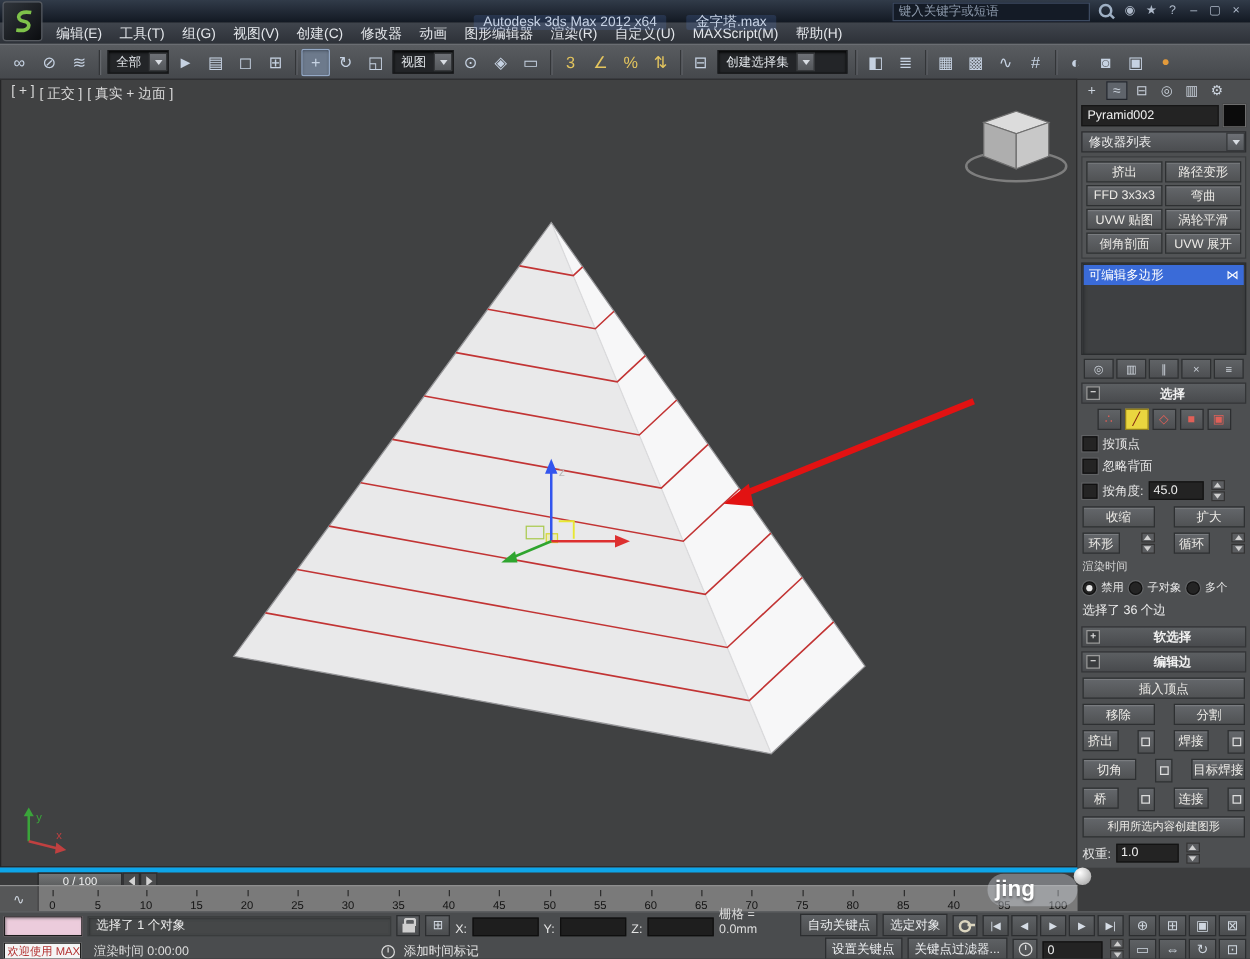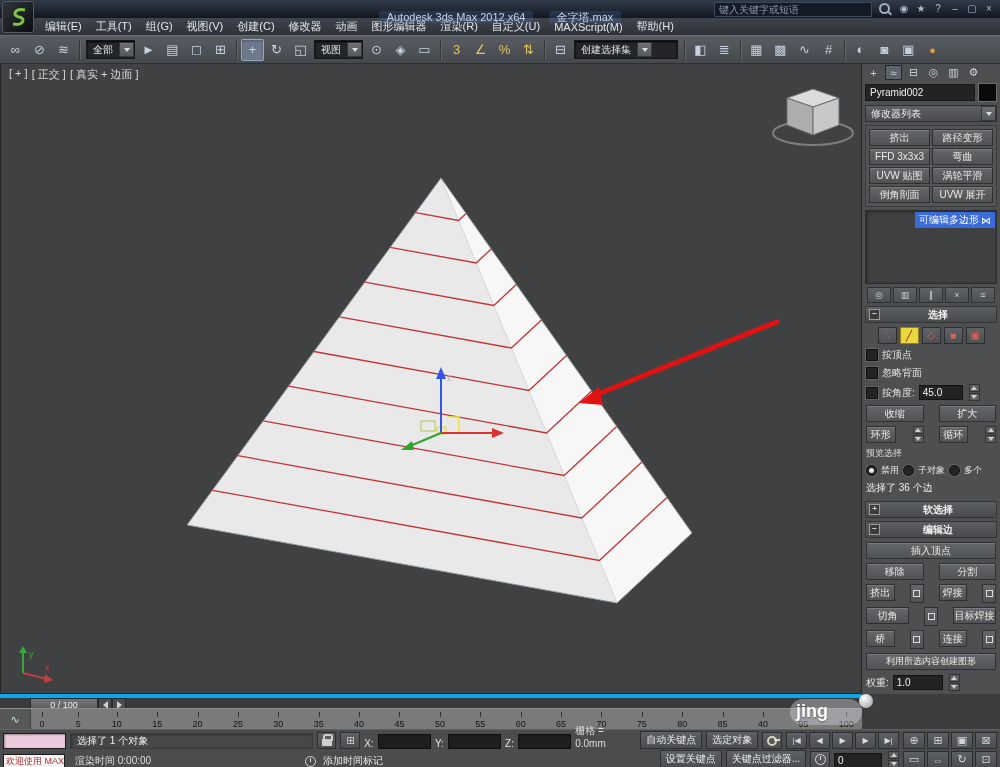--- a/index.html
+++ b/index.html
@@ -66,21 +66,21 @@
   .swatch{width:17px;height:17px;background:#0b0b0b;border:1px solid #6e6e6e;}
   .btn{background:linear-gradient(#64676b,#505254);border:1px solid #2e3032;box-shadow:inset 0 1px 0 rgba(255,255,255,.14);
     color:#eceae6;font-size:10px;display:flex;align-items:center;justify-content:center;height:17px;box-sizing:border-box;
     white-space:nowrap;overflow:hidden;}
   .dd{display:flex;align-items:center;height:17px;background:linear-gradient(#5d6064,#4b4d50);
     border:1px solid #2c2e30;color:#eee;font-size:10px;padding-left:5px;justify-content:flex-end;}
   .dd .dd-arr{margin-left:auto;}
   .modgrid{display:grid;grid-template-columns:1fr 1fr;gap:2px;background:#525456;border:1px solid #3a3c3e;padding:3px;}
   .stack{height:80px;background:#3e4042;border:1px solid #2a2c2e;box-shadow:inset 1px 1px 3px #26282a;padding:1px;}
   .stack-row{height:16px;background:#3a6bd8;color:#fff;display:flex;align-items:center;
-    justify-content:space-between;padding:0 4px;font-size:10px;margin-left:48px;}
+    justify-content:space-between;padding:0 4px;font-size:10px;}
   .stacktools{display:flex;justify-content:space-between;padding:0 2px;}
   .stacktool{width:22px;height:14px;background:linear-gradient(#606366,#4d4f52);border:1px solid #2e3032;
     color:#ccd2da;font-size:9px;display:flex;align-items:center;justify-content:center;}
   .rollout{display:flex;flex-direction:column;}
   .ro-head{height:15px;background:linear-gradient(#5c5f62,#484a4d);border:1px solid #333537;
     display:flex;align-items:center;padding:0 3px;font-weight:bold;color:#f2f2f2;font-size:10px;}
   .pm{width:9px;height:9px;border:1px solid #9a9a9a;background:#3a3c3e;color:#e0e0e0;
     font-size:8px;line-height:7px;text-align:center;margin-right:3px;}
   .ro-title{flex:1;text-align:center;}
   .ro-body{display:flex;flex-direction:column;gap:4px;padding:4px 1px 3px 1px;}
@@ -449,21 +449,21 @@
           <div class="btn">循环</div>
           <span class="spin">
               <span class="sp">
                 <span class="tu-s"></span>
               </span>
               <span class="sp">
                 <span class="td-s"></span>
               </span>
             </span>
         </div>
-        <div class="minor">预览选择</div>
+        <div class="minor">渲染时间</div>
         <div class="chk-row" style="font-size:9px">
           <span class="rad on"></span>
           <span>禁用</span>
           <span class="rad"></span>
           <span>子对象</span>
           <span class="rad"></span>
           <span>多个</span>
         </div>
         <div class="sel-count">选择了 36 个边</div>
       </div>

